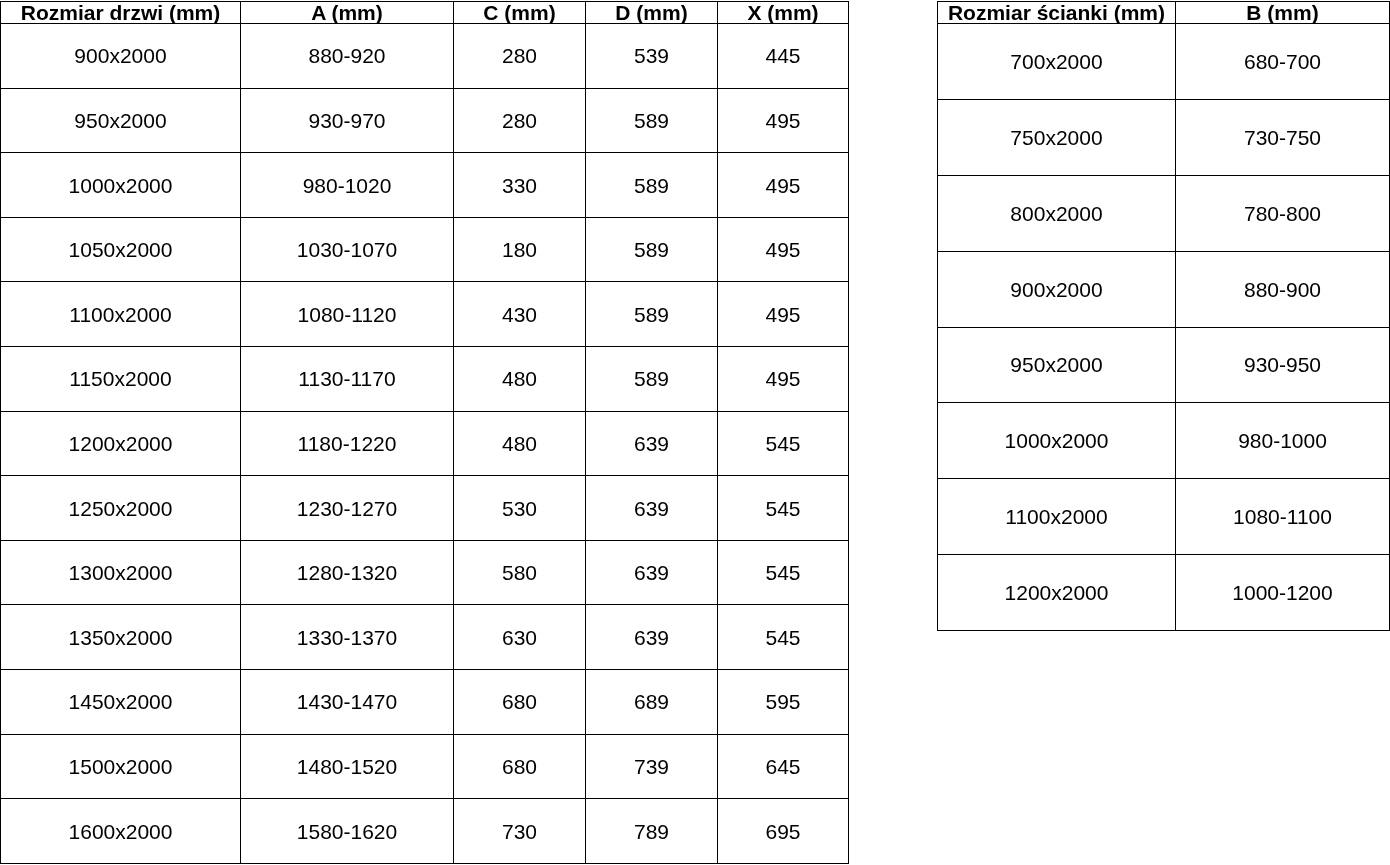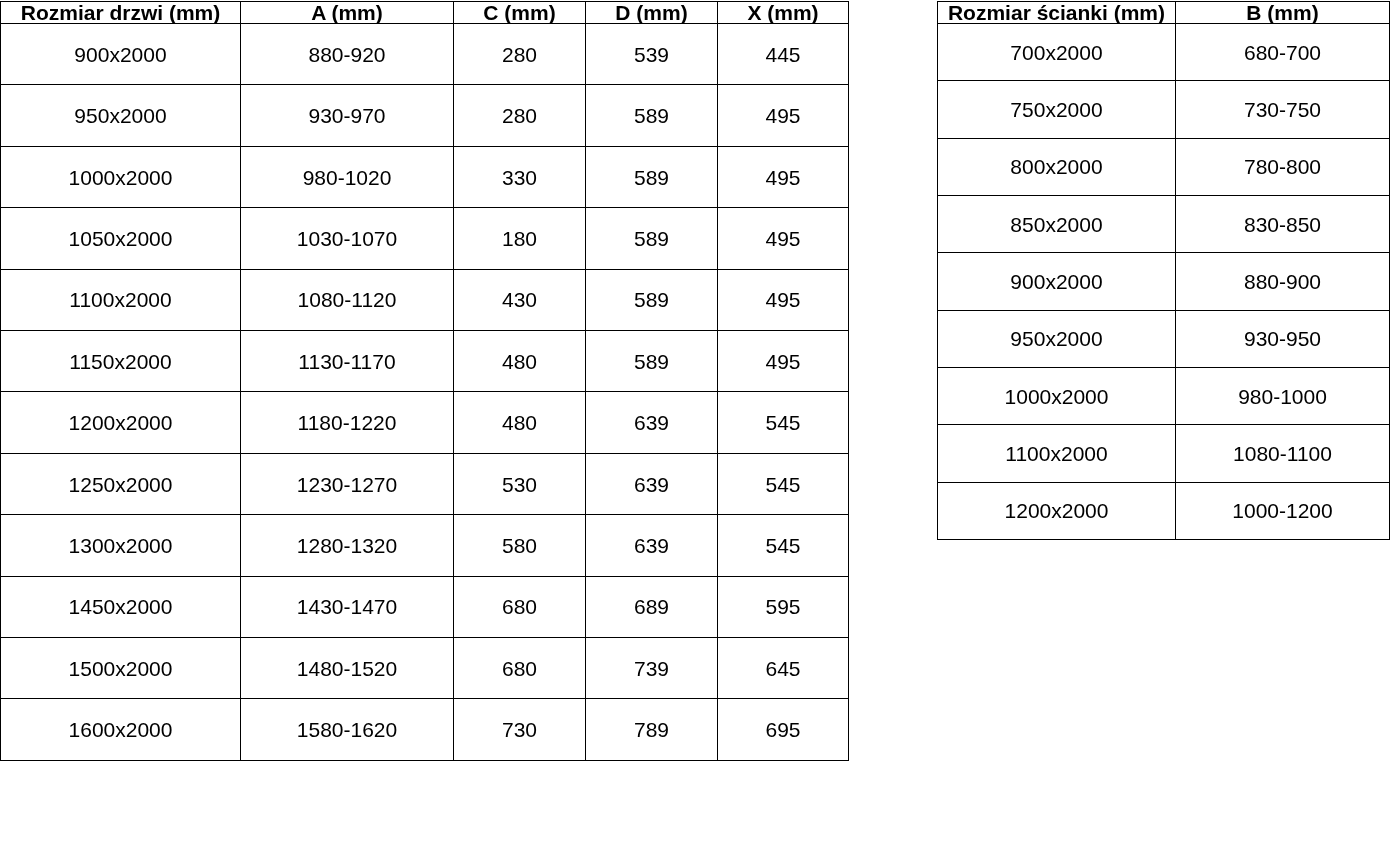--- a/index.html
+++ b/index.html
@@ -36,27 +36,27 @@
     overflow: hidden;
     color: #000000;
   }
   table.size-table th {
     font-weight: bold;
   }
   #door-table {
     left: 0px;
     top: 1px;
     width: 848px;
-    height: 760px;
+    height: 863px;
   }
   #wall-table {
     left: 937px;
     top: 1px;
     width: 452px;
-    height: 539px;
+    height: 630px;
   }
 </style>
 </head>
 <body>
 
 <div class="canvas">
 
   <table id="door-table" class="size-table">
     <colgroup>
         <col style="width: 240px;">
@@ -132,20 +132,27 @@
           <td>545</td>
         </tr>
         <tr>
           <td>1300x2000</td>
           <td>1280-1320</td>
           <td>580</td>
           <td>639</td>
           <td>545</td>
         </tr>
         <tr>
+          <td>1350x2000</td>
+          <td>1330-1370</td>
+          <td>630</td>
+          <td>639</td>
+          <td>545</td>
+        </tr>
+        <tr>
           <td>1450x2000</td>
           <td>1430-1470</td>
           <td>680</td>
           <td>689</td>
           <td>595</td>
         </tr>
         <tr>
           <td>1500x2000</td>
           <td>1480-1520</td>
           <td>680</td>
@@ -180,24 +187,20 @@
         </tr>
         <tr>
           <td>750x2000</td>
           <td>730-750</td>
         </tr>
         <tr>
           <td>800x2000</td>
           <td>780-800</td>
         </tr>
         <tr>
-          <td>850x2000</td>
-          <td>830-850</td>
-        </tr>
-        <tr>
           <td>900x2000</td>
           <td>880-900</td>
         </tr>
         <tr>
           <td>950x2000</td>
           <td>930-950</td>
         </tr>
         <tr>
           <td>1000x2000</td>
           <td>980-1000</td>

